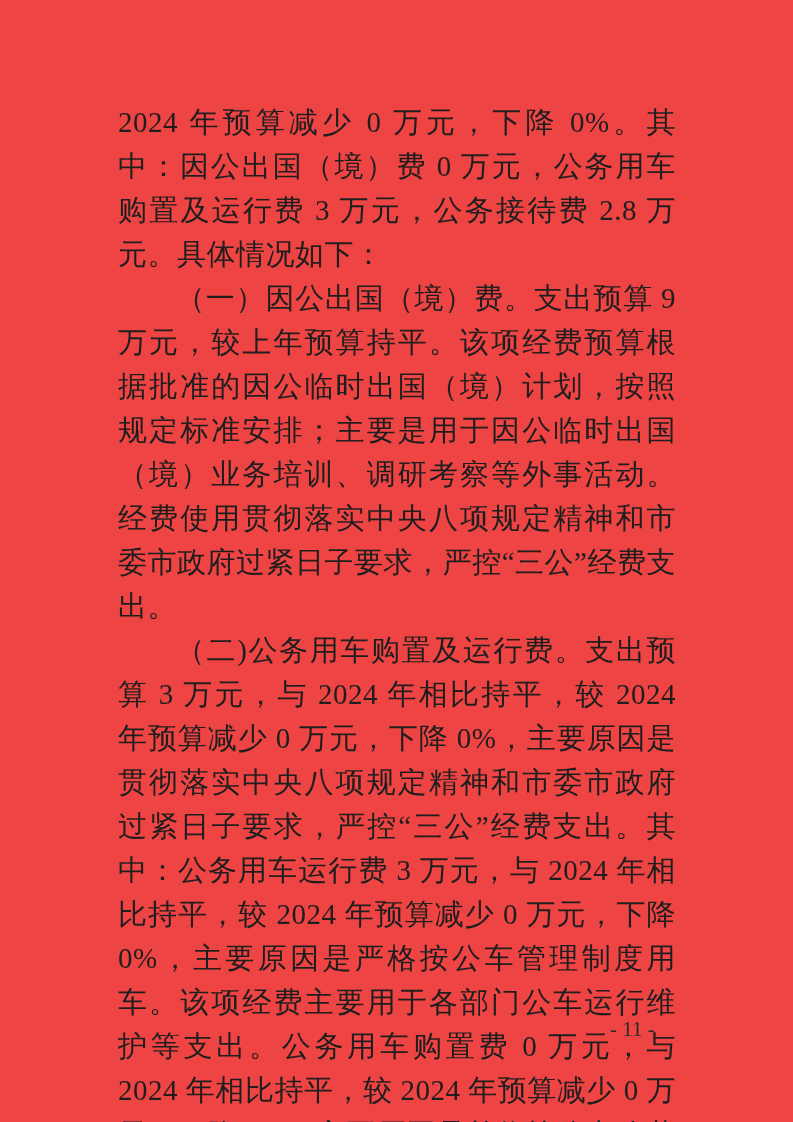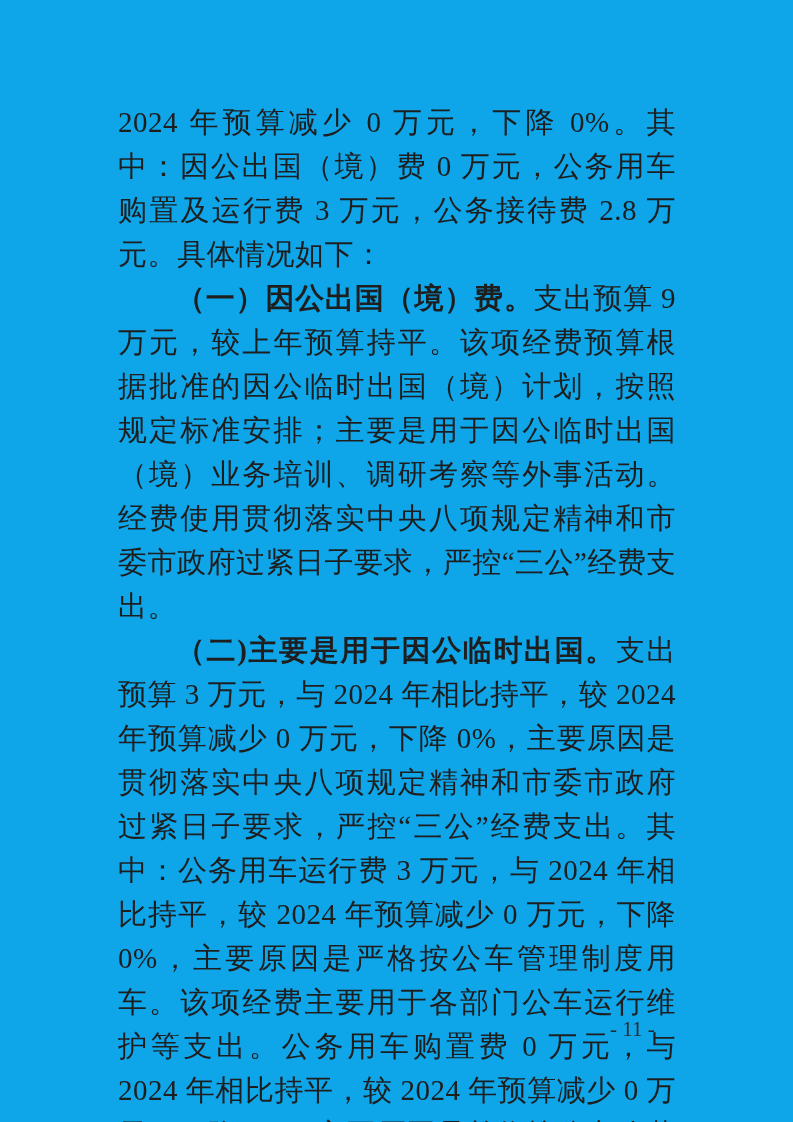--- a/index.html
+++ b/index.html
@@ -4,21 +4,21 @@
 <style>
   html, body {
     margin: 0;
     padding: 0;
     background: #ffffff;
   }
   .page {
     position: relative;
     width: 793px;
     height: 1122px;
-    background: #0ea5e9;
+    background: #ef4444;
     overflow: hidden;
     font-family: "Liberation Serif", serif;
   }
   .text-block {
     position: absolute;
     left: 118px;
     top: 100px;
     width: 558px;
     font-size: 29px;
     line-height: 44px;
@@ -27,21 +27,21 @@
     letter-spacing: 0.5px;
   }
   .text-block p {
     margin: 0;
     text-indent: 2em;
   }
   .text-block p.no-indent {
     text-indent: 0;
   }
   .sec-head {
-    font-weight: bold;
+    font-weight: normal;
   }
   .page-number {
     position: absolute;
     top: 1017px;
     left: 610px;
     width: 70px;
     font-size: 21px;
     line-height: 24px;
     color: #2a2a2a;
     text-align: left;
@@ -52,19 +52,19 @@
 <body>
 
 <div class="page">
 
   <div class="text-block">
 
     <p class="no-indent"><span>2024 年预算减少 0 万元，下降 0%。其中：因公出国（境）费 0 万元，公务用车购置及运行费 3 万元，公务接待费 2.8 万元。具体情况如下：</span></p>
 
     <p><b class="sec-head">（一）因公出国（境）费。</b><span>支出预算 9 万元，较上年预算持平。该项经费预算根据批准的因公临时出国（境）计划，按照规定标准安排；主要是用于因公临时出国（境）业务培训、调研考察等外事活动。经费使用贯彻落实中央八项规定精神和市委市政府过紧日子要求，严控“三公”经费支出。</span></p>
 
-    <p><b class="sec-head">（二)主要是用于因公临时出国。</b><span>支出预算 3 万元，与 2024 年相比持平，较 2024 年预算减少 0 万元，下降 0%，主要原因是贯彻落实中央八项规定精神和市委市政府过紧日子要求，严控“三公”经费支出。其中：公务用车运行费 3 万元，与 2024 年相比持平，较 2024 年预算减少 0 万元，下降 0%，主要原因是严格按公车管理制度用车。该项经费主要用于各部门公车运行维护等支出。公务用车购置费 0 万元，与 2024 年相比持平，较 2024 年预算减少 0 万元，下降 0%，主要原因是单位按公车改革规定配备车辆，未增加新车。该项经费主要用于保障市直部门购置公务用车等开支。</span></p>
+    <p><b class="sec-head">（二)公务用车购置及运行费。</b><span>支出预算 3 万元，与 2024 年相比持平，较 2024 年预算减少 0 万元，下降 0%，主要原因是贯彻落实中央八项规定精神和市委市政府过紧日子要求，严控“三公”经费支出。其中：公务用车运行费 3 万元，与 2024 年相比持平，较 2024 年预算减少 0 万元，下降 0%，主要原因是严格按公车管理制度用车。该项经费主要用于各部门公车运行维护等支出。公务用车购置费 0 万元，与 2024 年相比持平，较 2024 年预算减少 0 万元，下降 0%，主要原因是单位按公车改革规定配备车辆，未增加新车。该项经费主要用于保障市直部门购置公务用车等开支。</span></p>
 
   </div>
 
   <div class="page-number">- 11 -</div>
 
 </div>
 
 </body></html>

